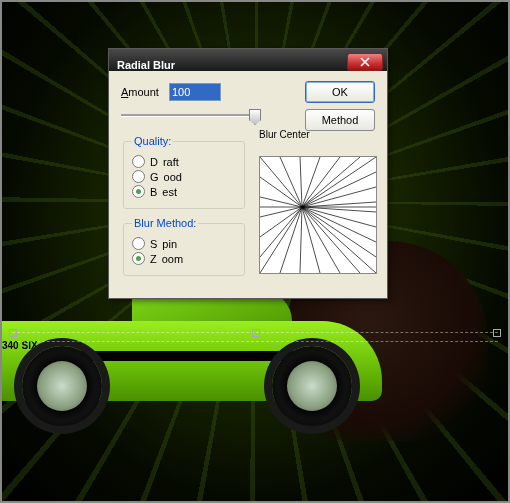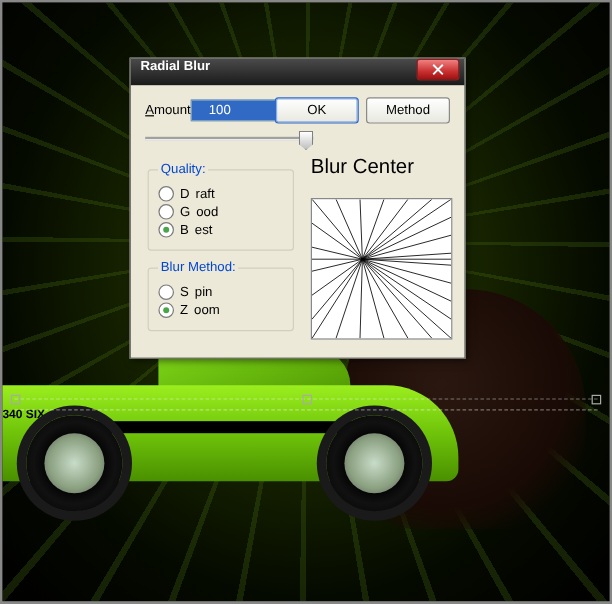--- a/index.html
+++ b/index.html
@@ -13,42 +13,42 @@
 .wheel{position:absolute;bottom:15px;width:80px;height:80px;border-radius:50%;background:radial-gradient(circle,#555 0%,#333 35%,#000 36%,#111 60%,#000 100%);box-shadow:0 0 0 8px #1a1a1a}
 .wheel.front{left:290px}.wheel.rear{left:40px}
 .rim{position:absolute;left:15px;top:15px;width:50px;height:50px;border-radius:50%;background:radial-gradient(circle,#c8dcc8 0%,#8aa080 60%,#555 100%)}
 .badge{position:absolute;left:20px;bottom:50px;font-weight:bold;font-size:10px;color:#000}
 .horse{position:absolute;right:20px;bottom:60px;width:200px;height:200px;background:radial-gradient(ellipse at 40% 40%,#2a1810 0%,#1a0a05 60%,transparent 80%);border-radius:40% 50% 20% 30%}
 .marquee{position:absolute;left:10px;top:330px;right:10px;height:8px;border-top:1px dashed rgba(255,255,255,0.4);border-bottom:1px dashed rgba(255,255,255,0.4)}
 .handle{position:absolute;width:6px;height:6px;border:1px solid #aaa;background:transparent;top:-4px}
 
 
 .dialog{position:absolute;left:108px;top:48px;width:278px;background:#ece9d8;border:1px solid #5a5a5a;box-shadow:2px 2px 6px rgba(0,0,0,0.5)}
-.titlebar{height:22px;background:linear-gradient(180deg,#4a4a4a 0%,#1a1a1a 100%);display:flex;align-items:flex-start;padding:0 4px}
+.titlebar{height:22px;background:linear-gradient(180deg,#4a4a4a 0%,#1a1a1a 100%);display:flex;align-items:flex-end;padding:0 4px}
 .titlebar-text{color:#fff;font-weight:bold;font-size:11px;flex:1;padding-left:4px}
 .close-btn{width:34px;height:16px;background:linear-gradient(180deg,#f08080 0%,#c83030 60%,#a01010 100%);border:1px solid #8a2020;border-radius:3px;display:flex;align-items:center;justify-content:center}
 .close-btn svg{width:10px;height:10px}
 .dialog-body{padding:12px 12px 14px 12px;position:relative}
-.amount-row{display:flex;align-items:center;margin-bottom:4px}
+.amount-row{display:flex;align-items:center;gap:10px;margin-bottom:4px}
 .amount-row label{font-size:11px}
 .amount-row .u{text-decoration:underline}
 .amount-input{width:46px;height:16px;border:1px solid #7b9ebd;font-size:11px;background:#fff;color:#000}
-.amount-input.selected{background:#316ac5;color:#fff;border:1px solid #7b9ebd;padding:0 14px;line-height:16px}
+.amount-input.selected{background:#316ac5;color:#fff;border:1px solid #7b9ebd;padding:0 2px;line-height:16px}
 .slider{position:relative;width:140px;height:20px;margin-bottom:10px}
 .slider-track{position:absolute;left:0;right:0;top:9px;height:2px;background:#a0a0a0;border-bottom:1px solid #fff}
 .slider-thumb{position:absolute;right:0;top:4px;width:10px;height:14px;background:linear-gradient(180deg,#fff,#c0c0c0);border:1px solid #808080;clip-path:polygon(0 0,100% 0,100% 70%,50% 100%,0 70%)}
 .fieldset{border:1px solid #d0d0bf;border-radius:3px;padding:6px 8px 8px 8px;margin-bottom:8px;width:104px}
 .fieldset legend{color:#0046d5;font-size:11px;padding:0 2px}
 .radio-row{display:flex;align-items:center;gap:5px;margin:2px 0;font-size:11px}
 .radio{width:11px;height:11px;border-radius:50%;border:1px solid #7a7a7a;background:#fff;display:inline-flex;align-items:center;justify-content:center}
 .radio.checked::after{content:"";width:5px;height:5px;border-radius:50%;background:#4aa54a}
 .blur-center{position:absolute;right:12px;top:58px;width:116px}
-.blur-center-label{font-size:17px;margin-bottom:16px}
+.blur-center-label{font-size:10px;margin-bottom:16px}
 .blur-center-box{width:116px;height:116px;border:1px solid #888;background:#fff;position:relative;overflow:hidden}
-.btn-col{position:absolute;right:12px;top:10px;display:flex;flex-direction:row;gap:6px}
+.btn-col{position:absolute;right:12px;top:10px;display:flex;flex-direction:column;gap:6px}
 .win-btn{width:68px;height:20px;background:linear-gradient(180deg,#fff,#e8e8e0);border:1px solid #8a8a8a;border-radius:3px;font-size:11px;display:flex;align-items:center;justify-content:center;cursor:pointer}
 .win-btn.default{border:1px solid #3169c6;box-shadow:0 0 0 1px #88b0e8 inset}
 .left-col{width:150px}
 </style>
 </head>
 <body>
 
 <div class="canvas">
   <div class="artboard">
     <div class="rays"></div>

